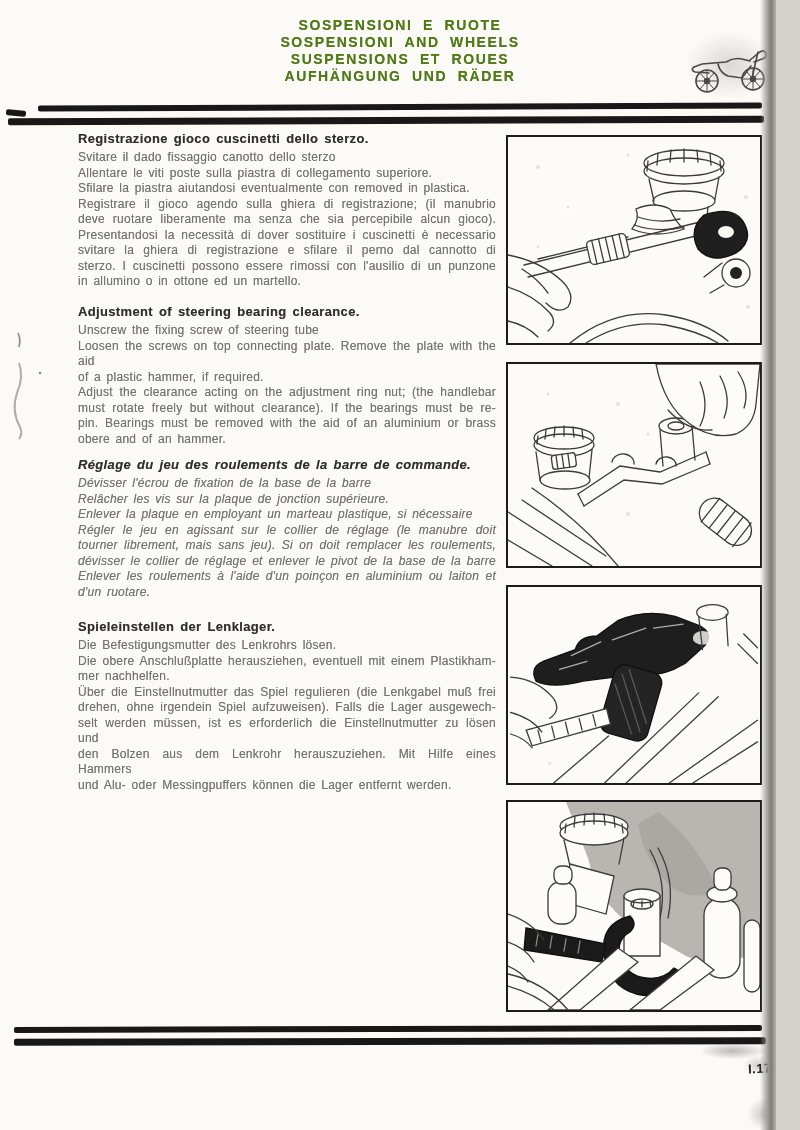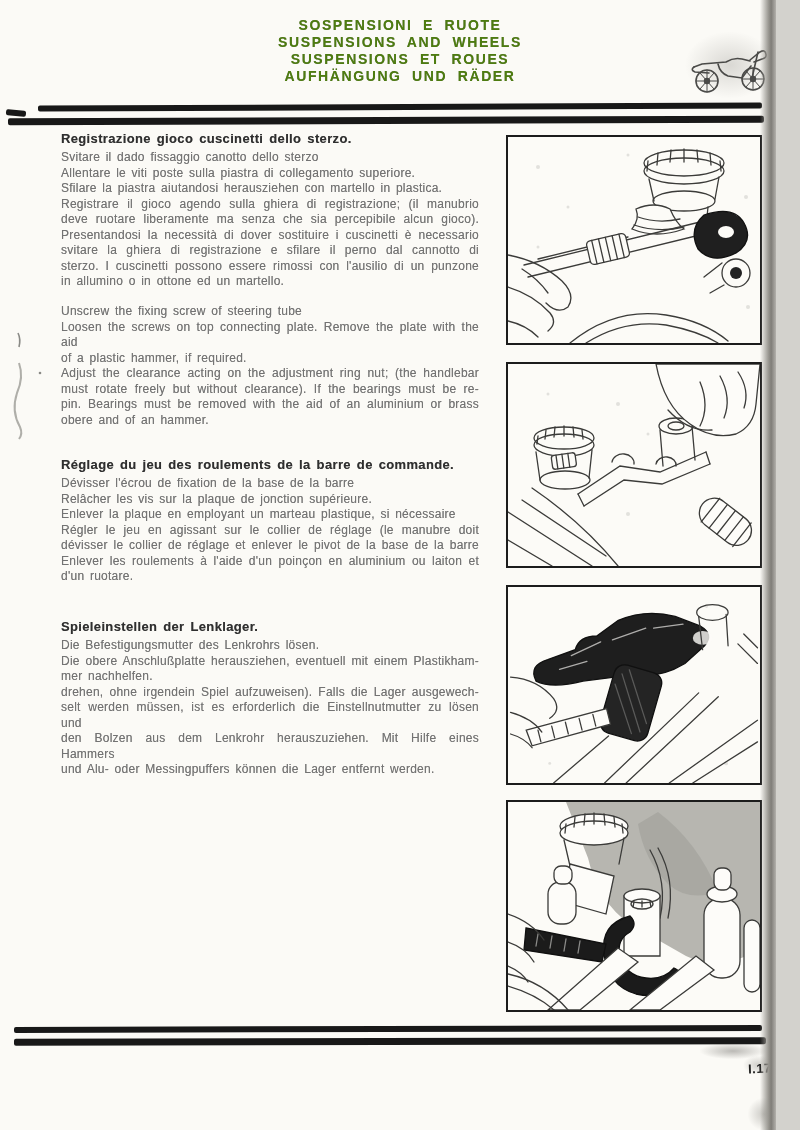--- a/index.html
+++ b/index.html
@@ -27,45 +27,45 @@
   .r-b1{left:14px;top:1026px;width:748px;height:6px;transform:rotate(-.15deg);}
   .r-b2{left:14px;top:1038px;width:752px;height:7px;transform:rotate(-.1deg);}
   .smudge{position:absolute;border-radius:50%;}
   .sm1{left:688px;top:1040px;width:90px;height:22px;
     background:radial-gradient(closest-side, rgba(90,88,84,.4), rgba(90,88,84,0) 75%);}
   .sm2{left:742px;top:1092px;width:44px;height:44px;
     background:radial-gradient(closest-side, rgba(110,108,102,.35), rgba(110,108,102,0) 75%);}
   .sm3{left:738px;top:1052px;width:40px;height:26px;
     background:radial-gradient(closest-side, rgba(110,108,102,.3), rgba(110,108,102,0) 75%);}
   
-  .sec{position:absolute;left:61px;width:418px;}
+  .sec{position:absolute;left:78px;width:418px;}
   .sec h3{margin:0 0 4px 0;font-size:13px;font-weight:bold;color:#2f2f2f;
     letter-spacing:.35px;word-spacing:2px;text-shadow:0 0 .5px rgba(47,47,47,.5);}
   .ln{font-size:12px;line-height:15.5px;color:#737373;letter-spacing:.25px;word-spacing:2px;
     text-shadow:0 0 .45px rgba(74,74,74,.5);white-space:nowrap;}
   .ln.j{white-space:normal;text-align:justify;text-align-last:justify;}
-  #sec-it{top:131px;} #sec-en{top:304px;} #sec-fr{top:457px;} #sec-de{top:619px;}
+  #sec-it{top:131px;} #sec-en{top:304px;} #sec-fr{top:457px;font-style:italic;} #sec-de{top:619px;}
   
   .fig{position:absolute;left:506px;width:256px;background:#fcfbf7;
     border:2px solid #1c1c1c;box-sizing:border-box;}
   #fig1{top:135px;height:210px;} #fig2{top:362px;height:206px;}
   #fig3{top:585px;height:200px;} #fig4{top:800px;height:212px;}
   .fig svg{display:block;width:100%;height:100%;}
   
   .pagenum{position:absolute;left:748px;top:1061px;font-size:13px;font-weight:bold;
     color:#1f1f1f;letter-spacing:.5px;transform:rotate(-2deg);}
   .margin-mark{position:absolute;left:4px;top:325px;}
 </style>
 </head>
 <body>
 
 <div class="moto-haze"></div>
 <div class="header-titles">
   <div>SOSPENSIONI E RUOTE</div>
-  <div>SUSPENSIONS AND WHEELS</div>
+  <div>SOSPENSIONI AND WHEELS</div>
   <div>SUSPENSIONS ET ROUES</div>
   <div>AUFHÄNGUNG UND RÄDER</div>
 </div>
 
 <div class="moto">
   <svg width="86" height="58" viewBox="0 0 86 58" fill="none" stroke="#4a4a48" stroke-width="1.6" stroke-linecap="round">
     <circle cx="19" cy="43" r="11"></circle>
       <circle cx="19" cy="43" r="2.4" fill="#4a4a48"></circle>
     <path d="M19,32 v22 M8,43 h22 M12,35 l14,16 M12,51 l14,-16" stroke-width="1"></path>
     <circle cx="65" cy="41" r="11"></circle>
@@ -93,55 +93,58 @@
     <path d="M14,8 q3,6 1,14" stroke="#8a8a86" stroke-width="1.6"></path>
     <path d="M15,38 q5,14 -2,30 q-6,18 3,34 q3,7 -1,12" stroke="#85857f" stroke-width="2" opacity=".65"></path>
     <circle cx="36" cy="48" r="1.3" fill="#8a8a86"></circle>
   </svg>
 </div>
 
 <section class="sec" id="sec-it">
   <h3>Registrazione gioco cuscinetti dello sterzo.</h3>
   <div class="ln">Svitare il dado fissaggio canotto dello sterzo</div>
   <div class="ln">Allentare le viti poste sulla piastra di collegamento superiore.</div>
-  <div class="ln">Sfilare la piastra aiutandosi herausziehen con martello in plastica.</div>
+  <div class="ln">Sfilare la piastra aiutandosi eventualmente con removed in plastica.</div>
   <div class="ln j">Registrare il gioco agendo sulla ghiera di registrazione; (il manubrio</div>
   <div class="ln j">deve ruotare liberamente ma senza che sia percepibile alcun gioco).</div>
   <div class="ln j">Presentandosi la necessità di dover sostituire i cuscinetti è necessario</div>
   <div class="ln j">svitare la ghiera di registrazione e sfilare il perno dal cannotto di</div>
   <div class="ln j">sterzo. I cuscinetti possono essere rimossi con l'ausilio di un punzone</div>
   <div class="ln">in allumino o in ottone ed un martello.</div>
 </section>
 
 <section class="sec" id="sec-en">
+  <h3>Adjustment of steering bearing clearance.</h3>
   <div class="ln">Unscrew the fixing screw of steering tube</div>
   <div class="ln j">Loosen the screws on top connecting plate. Remove the plate with the aid</div>
   <div class="ln">of a plastic hammer, if required.</div>
   <div class="ln j">Adjust the clearance acting on the adjustment ring nut; (the handlebar</div>
   <div class="ln j">must rotate freely but without clearance). If the bearings must be re-</div>
   <div class="ln j">pin. Bearings must be removed with the aid of an aluminium or brass</div>
   <div class="ln">obere and of an hammer.</div>
 </section>
 
 <section class="sec" id="sec-fr">
   <h3>Réglage du jeu des roulements de la barre de commande.</h3>
   <div class="ln">Dévisser l'écrou de fixation de la base de la barre</div>
   <div class="ln">Relâcher les vis sur la plaque de jonction supérieure.</div>
   <div class="ln">Enlever la plaque en employant un marteau plastique, si nécessaire</div>
   <div class="ln j">Régler le jeu en agissant sur le collier de réglage (le manubre doit</div>
+  <div class="ln j">tourner librement, mais sans jeu). Si on doit remplacer les roulements,</div>
   <div class="ln j">dévisser le collier de réglage et enlever le pivot de la base de la barre</div>
   <div class="ln j">Enlever les roulements à l'aide d'un poinçon en aluminium ou laiton et</div>
   <div class="ln">d'un ruotare.</div>
 </section>
 
 <section class="sec" id="sec-de">
   <h3>Spieleinstellen der Lenklager.</h3>
   <div class="ln">Die Befestigungsmutter des Lenkrohrs lösen.</div>
   <div class="ln j">Die obere Anschlußplatte herausziehen, eventuell mit einem Plastikham-</div>
   <div class="ln">mer nachhelfen.</div>
+  <div class="ln j">Über die Einstellnutmutter das Spiel regulieren (die Lenkgabel muß frei</div>
   <div class="ln j">drehen, ohne irgendein Spiel aufzuweisen). Falls die Lager ausgewech-</div>
   <div class="ln j">selt werden müssen, ist es erforderlich die Einstellnutmutter zu lösen und</div>
   <div class="ln j">den Bolzen aus dem Lenkrohr herauszuziehen. Mit Hilfe eines Hammers</div>
   <div class="ln">und Alu- oder Messingpuffers können die Lager entfernt werden.</div>
 </section>
 
 <div class="fig" id="fig1">
   <svg viewBox="0 0 252 206" fill="none" stroke="#3b3b39" stroke-width="1.3" stroke-linecap="round">
     <g fill="#8a8a85" stroke="none" opacity=".22">
       <circle cx="30" cy="30" r="2"></circle>

